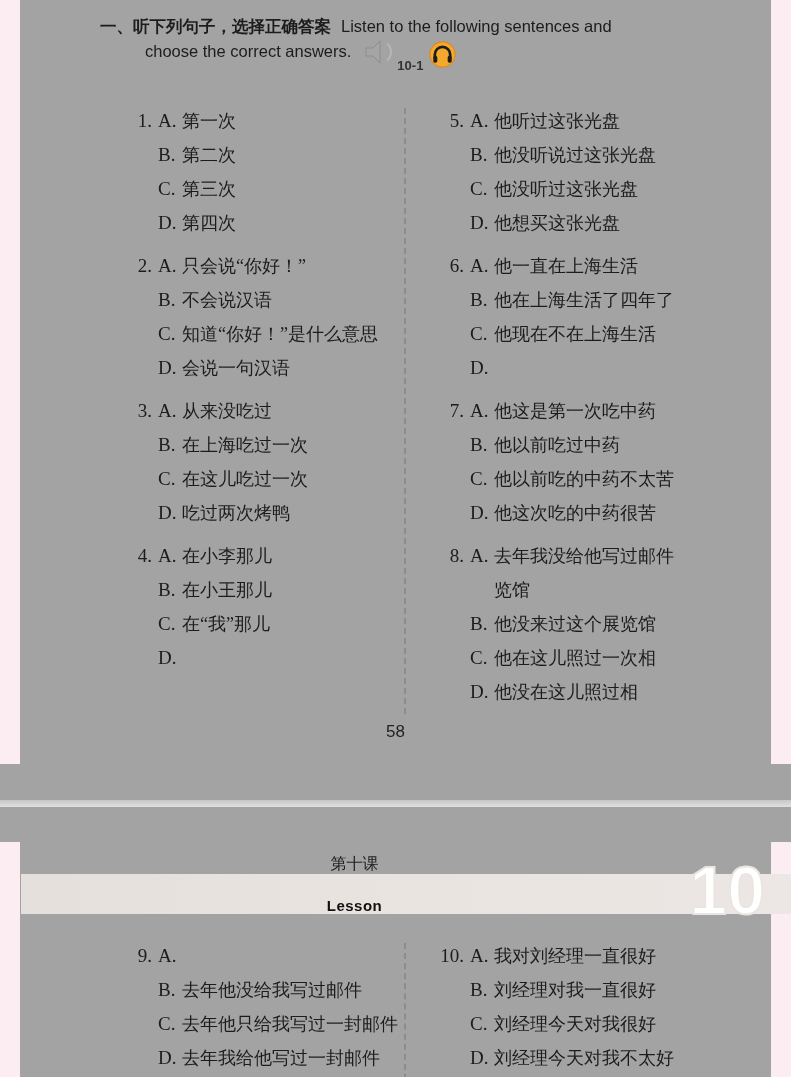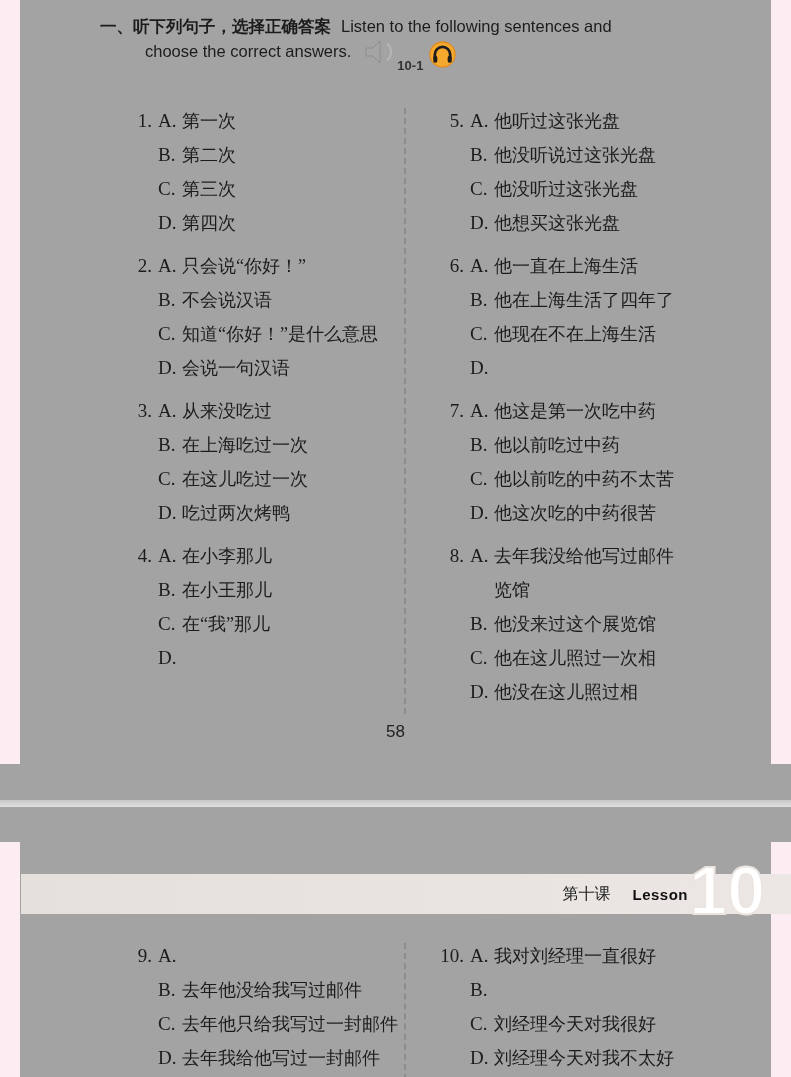--- a/index.html
+++ b/index.html
@@ -48,21 +48,21 @@
   
   .page-gap-bar{height:7px;margin-top:10px;
     background:linear-gradient(#c7c7c7,#e0e0e0);}
 
   
   .page2{position:relative;}
   .lesson-band{
     margin:67px 0 0 21px;height:40px;position:relative;
     background:linear-gradient(90deg,#e6e0dc,#ece7e4);
     display:flex;align-items:center;justify-content:flex-end;
-    padding-right:103px;gap:22px;
+    padding-right:103px;gap:22px;flex-direction:column;
   }
   .band-cn{font-family:"Liberation Serif","DejaVu Serif",serif;font-size:16px;color:#222;}
   .band-en{font-weight:bold;font-size:15px;letter-spacing:.5px;color:#111;}
   .band-num{
     position:absolute;right:26px;bottom:-2px;
     font-size:68px;font-weight:bold;line-height:.75;
     color:#ffffff;-webkit-text-stroke:2px #ebe5e1;
   }
   .p2-questions{margin-top:25px;}
 </style>
@@ -325,20 +325,21 @@
       <div class="col-right">
           <div class="question-block">
             <div class="option-row">
               <span class="q-num">10.</span>
               <span class="opt-label">A.</span>
               <span class="opt-text">我对刘经理一直很好</span>
             </div>
             <div class="option-row">
               <span class="q-num"></span>
               <span class="opt-label">B.</span>
+              <span class="opt-text">刘经理对我一直很好</span>
             </div>
             <div class="option-row">
               <span class="q-num"></span>
               <span class="opt-label">C.</span>
               <span class="opt-text">刘经理今天对我很好</span>
             </div>
             <div class="option-row">
               <span class="q-num"></span>
               <span class="opt-label">D.</span>
               <span class="opt-text">刘经理今天对我不太好</span>

